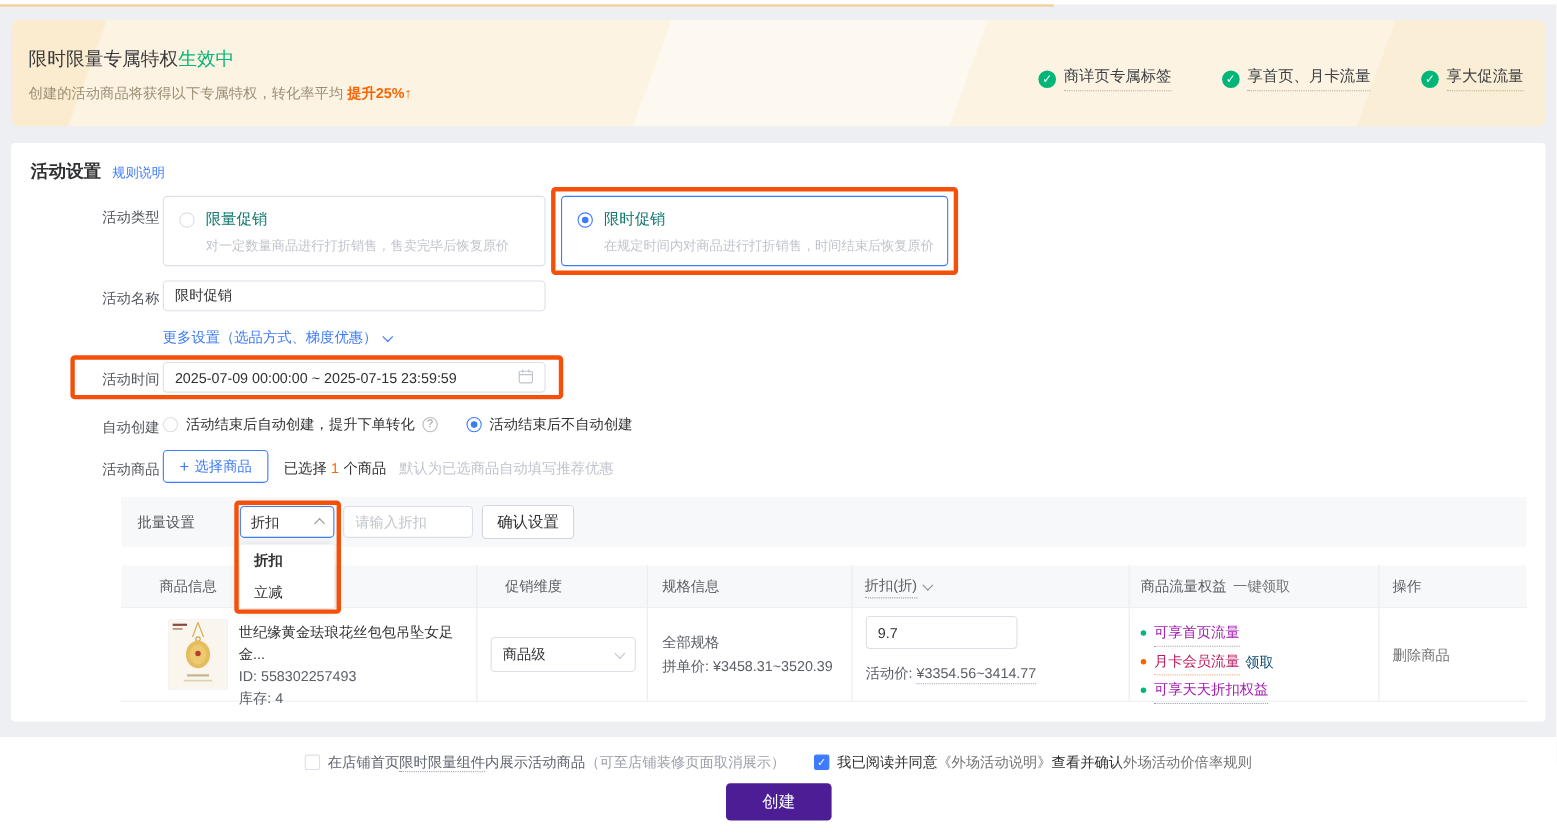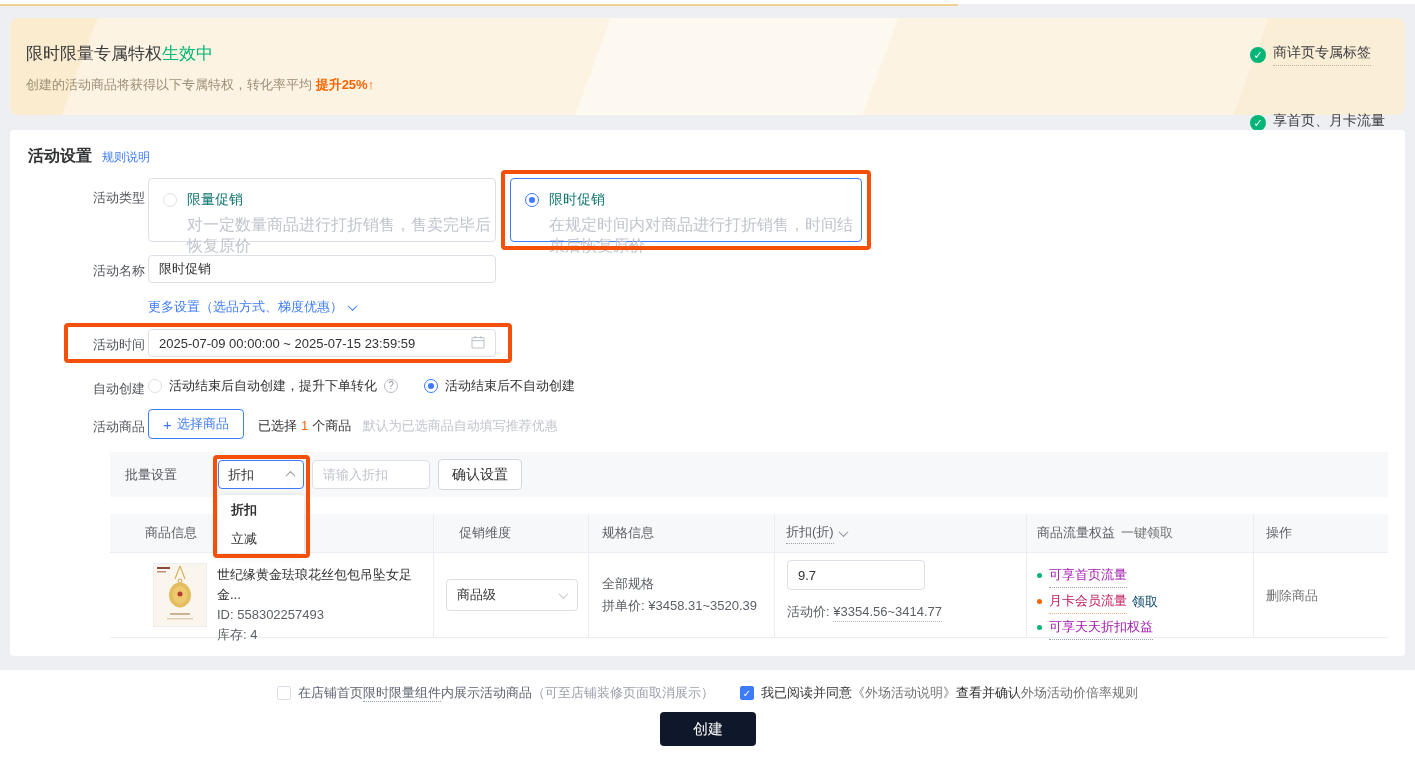--- a/index.html
+++ b/index.html
@@ -14,21 +14,21 @@
   .banner { position: absolute; left: 10px; top: 18px; width: 1395px; height: 97px; border-radius: 8px;
     background:
       linear-gradient(110deg, #fbeccf 0%, #fbeccf 6%, rgba(255,255,255,0) 6.2%),
       linear-gradient(110deg, rgba(255,255,255,0) 42%, #fdf9f0 42%, #fdf9f0 62%, rgba(255,255,255,0) 62.2%),
       linear-gradient(110deg, rgba(255,255,255,0) 88%, #fbeed6 88%),
       #fcf3e2; }
   .banner-title { position: absolute; left: 16px; top: 24px; font-size: 17px; color: #38393b; }
   .banner-status { color: #00b578; }
   .banner-sub { position: absolute; left: 16px; top: 58px; font-size: 13px; color: #9a8e74; }
   .banner-sub .hl { color: #fa6400; font-weight: bold; }
-  .banner-badges { position: absolute; right: 20px; top: 26px; display: flex; gap: 46px; flex-direction: column; }
+  .banner-badges { position: absolute; right: 20px; top: 43px; display: flex; gap: 46px; }
   .badge { display: flex; align-items: center; font-size: 14px; color: #3c3e42; }
   .badge .txt { border-bottom: 1px dotted #bdb29a; padding-bottom: 3px; }
   .check-icon { width: 16px; height: 16px; border-radius: 50%; background: #00b578; color: #fff; font-size: 11px;
     line-height: 16px; text-align: center; display: inline-block; margin-right: 7px; flex: none; }
   .check-icon::before { content: "✓"; }
 
   
   .card { position: absolute; left: 10px; top: 130px; width: 1395px; height: 526px; background: #fff; border-radius: 4px; }
   .section-head { position: absolute; left: 18px; top: 16px; display: flex; align-items: baseline; }
   .section-title { font-size: 16px; font-weight: bold; color: #303133; }
@@ -36,21 +36,21 @@
 
   .lbl { position: absolute; left: 20px; width: 115px; text-align: right; font-size: 13px; color: #52565c; }
   .lbl-type { top: 59px; } .lbl-name { top: 132px; } .lbl-time { top: 206px; }
   .lbl-auto { top: 250px; } .lbl-goods { top: 288px; }
 
   .type-card { position: absolute; top: 48px; height: 64px; border: 1px solid #dcdfe6; border-radius: 4px; background: #fff; cursor: pointer; }
   .type-card.one { left: 138px; width: 348px; }
   .type-card.two { left: 500px; width: 352px; border-color: #3e7bfa; }
   .type-card .radio { position: absolute; left: 14px; top: 14px; }
   .type-card .t-name { position: absolute; left: 38px; top: 12px; font-size: 14px; color: #0f766e; }
-  .type-card .t-desc { position: absolute; left: 38px; top: 36px; font-size: 16px; color: #c0c4cc; }
+  .type-card .t-desc { position: absolute; left: 38px; top: 36px; font-size: 12px; color: #c0c4cc; }
 
   .radio { width: 14px; height: 14px; border-radius: 50%; border: 1px solid #dcdfe6; background: #fff; display: inline-block; position: relative; flex: none; }
   .radio.checked { border-color: #3e7bfa; }
   .radio.checked::after { content: ""; position: absolute; left: 3px; top: 3px; width: 6px; height: 6px; border-radius: 50%; background: #3e7bfa; }
 
   .text-input { position: absolute; border: 1px solid #dcdfe6; border-radius: 4px; font-size: 13px; color: #303133; padding: 0 10px; outline: none; font-family: inherit; }
   .name-input { left: 138px; top: 125px; width: 348px; height: 28px; }
 
   .more-link { position: absolute; left: 138px; top: 168px; font-size: 13px; color: #3e7bfa; display: flex; align-items: center; gap: 6px; cursor: pointer; }
 
@@ -132,21 +132,21 @@
 
   
   .footer { position: absolute; left: 0; top: 670px; width: 1415px; height: 94px; background: #fff; }
   .cb-row { position: absolute; left: 0; top: 14px; width: 100%; display: flex; justify-content: center; gap: 26px; font-size: 13px; }
   .cb-item { display: flex; align-items: center; gap: 7px; }
   .checkbox { width: 14px; height: 14px; border: 1px solid #dcdfe6; border-radius: 2px; background: #fff; display: inline-block; flex: none; }
   .checkbox.checked { background: #3e7bfa; border-color: #3e7bfa; color: #fff; font-size: 10px; line-height: 14px; text-align: center; }
   .checkbox.checked::before { content: "✓"; }
   .cb-item .g { color: #5f6470; } .cb-item .g2 { color: #9b9fa8; } .cb-item .d { color: #303133; }
   .cb-item .u { border-bottom: 1px dotted #9aa3ad; padding-bottom: 1px; }
-  .create-btn { position: absolute; left: 660px; top: 42px; width: 96px; height: 34px; background: #0f172a; border: none; border-radius: 4px;
+  .create-btn { position: absolute; left: 660px; top: 42px; width: 96px; height: 34px; background: #4c1d95; border: none; border-radius: 4px;
     color: #fff; font-size: 15px; cursor: pointer; font-family: inherit; }
 
   .chev { display: inline-block; width: 7px; height: 7px; border-right: 1.5px solid currentColor; border-bottom: 1.5px solid currentColor; }
   .chev.down { transform: rotate(45deg) translate(-1px,-1px); }
   .chev.up { transform: rotate(-135deg) translate(-1px,-1px); }
 </style>
 </head>
 <body>
 
 <div class="page">

